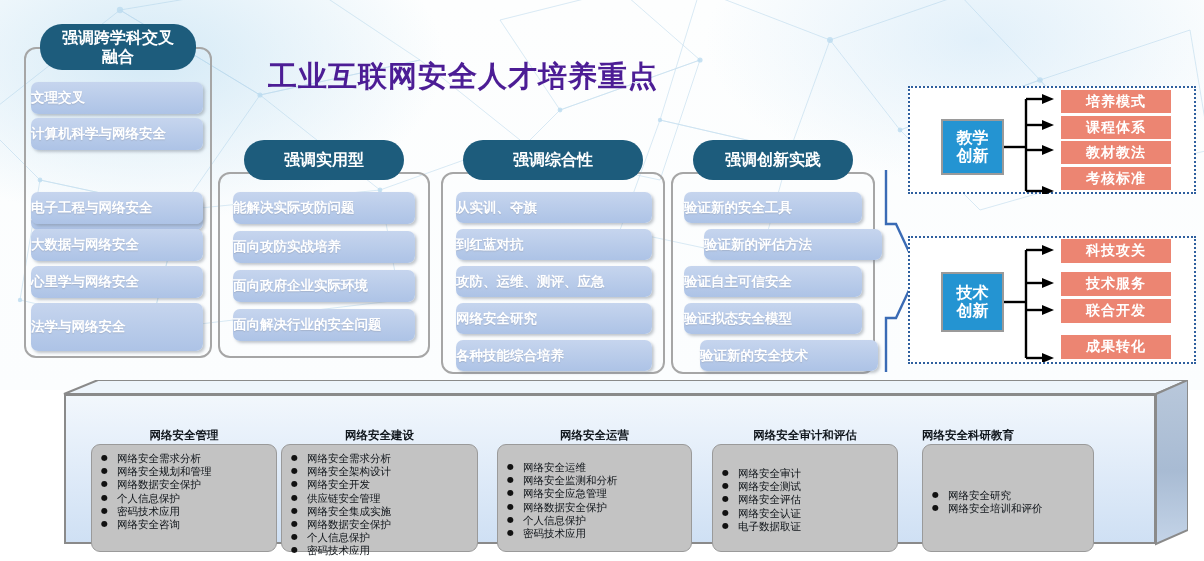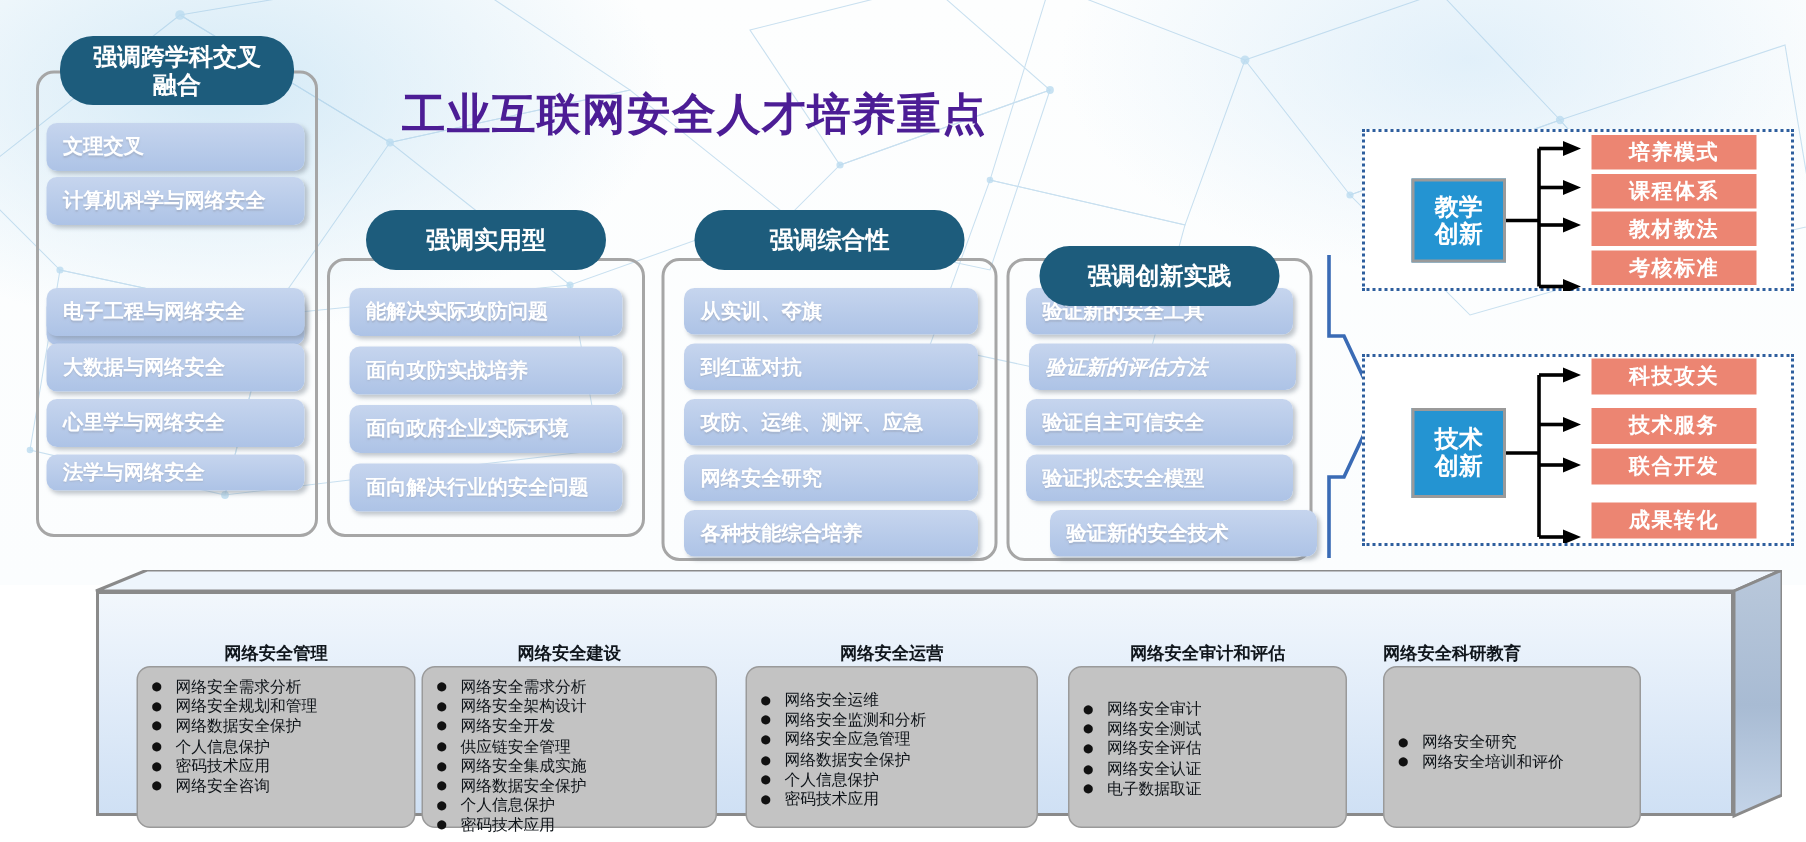--- a/index.html
+++ b/index.html
@@ -55,21 +55,20 @@
     font-family: "DejaVu Sans", "Liberation Sans", sans-serif;
   }
   .pill {
     position: absolute;
     border-radius: 7px;
     background: linear-gradient(180deg, #c6d5ee 0%, #adc3e6 100%);
     color: #ffffff;
     font-size: 13.5px;
     font-weight: bold;
     display: flex; align-items: center;
-    padding-left: 11px;
     box-shadow: 2px 2px 3px rgba(120,130,145,.45);
     text-shadow: 0 1px 1px rgba(150,160,180,.5);
     font-family: "DejaVu Sans", "Liberation Sans", sans-serif;
   }
 
   
   #chevron { position: absolute; left: 884px; top: 168px; }
 
   
   .dash-panel {
@@ -184,21 +183,21 @@
     <div class="col-body" style="left:24px; top:47px; width:188px; height:311px;"></div>
     <div class="col-head" style="left:40px; top:24px; width:156px; height:46px;">
         <div><span>强调跨学科交叉</span><br><span>融合</span></div>
       </div>
     <div class="pill" style="left:31px; top:82px; width:172px; height:32px;">文理交叉</div>
     <div class="pill" style="left:31px; top:118px; width:172px; height:32px;">计算机科学与网络安全</div>
     <div class="pill" style="left:31px; top:155px; width:172px; height:32px;margin-top:43px;">人工智能与网络安全</div>
     <div class="pill" style="left:31px; top:192px; width:172px; height:32px;">电子工程与网络安全</div>
     <div class="pill" style="left:31px; top:229px; width:172px; height:32px;">大数据与网络安全</div>
     <div class="pill" style="left:31px; top:266px; width:172px; height:32px;">心里学与网络安全</div>
-    <div class="pill" style="left:31px; top:303px; width:172px; height:24px;">法学与网络安全</div>
+    <div class="pill" style="left:31px; top:303px; width:172px; height:48px;">法学与网络安全</div>
   </div>
 
   <div class="column">
     <div class="col-body" style="left:218px; top:172px; width:212px; height:186px;"></div>
     <div class="col-head" style="left:244px; top:140px; width:160px; height:40px;">强调实用型</div>
     <div class="pill" style="left:233px; top:192px; width:182px; height:32px;">能解决实际攻防问题</div>
     <div class="pill" style="left:233px; top:231px; width:182px; height:32px;">面向攻防实战培养</div>
     <div class="pill" style="left:233px; top:270px; width:182px; height:32px;">面向政府企业实际环境</div>
     <div class="pill" style="left:233px; top:309px; width:182px; height:32px;">面向解决行业的安全问题</div>
   </div>
@@ -208,23 +207,23 @@
     <div class="col-head" style="left:463px; top:140px; width:180px; height:40px;">强调综合性</div>
     <div class="pill" style="left:456px; top:192px; width:196px; height:31px;">从实训、夺旗</div>
     <div class="pill" style="left:456px; top:229px; width:196px; height:31px;">到红蓝对抗</div>
     <div class="pill" style="left:456px; top:266px; width:196px; height:31px;">攻防、运维、测评、应急</div>
     <div class="pill" style="left:456px; top:303px; width:196px; height:31px;">网络安全研究</div>
     <div class="pill" style="left:456px; top:340px; width:196px; height:31px;">各种技能综合培养</div>
   </div>
 
   <div class="column">
     <div class="col-body" style="left:671px; top:172px; width:204px; height:202px;"></div>
-    <div class="col-head" style="left:693px; top:140px; width:160px; height:40px;margin-top:24px;">强调创新实践</div>
+    <div class="col-head" style="left:693px; top:140px; width:160px; height:40px;">强调创新实践</div>
     <div class="pill" style="left:684px; top:192px; width:178px; height:31px;">验证新的安全工具</div>
-    <div class="pill" style="left:686px; top:229px; width:178px; height:31px;font-style:italic;">验证新的评估方法</div>
+    <div class="pill" style="left:704px; top:229px; width:178px; height:31px;">验证新的评估方法</div>
     <div class="pill" style="left:684px; top:266px; width:178px; height:31px;">验证自主可信安全</div>
     <div class="pill" style="left:684px; top:303px; width:178px; height:31px;">验证拟态安全模型</div>
     <div class="pill" style="left:684px; top:340px; width:178px; height:31px;margin-left:16px;">验证新的安全技术</div>
   </div>
 
   <div id="chevron">
     <svg width="36" height="206" viewBox="0 0 36 206">
       <path d="M2 2 L2 56 L12 56 L34 103 L12 150 L2 150 L2 204" fill="none" stroke="#3a6bb5" stroke-width="2.4"></path>
     </svg>
   </div>

